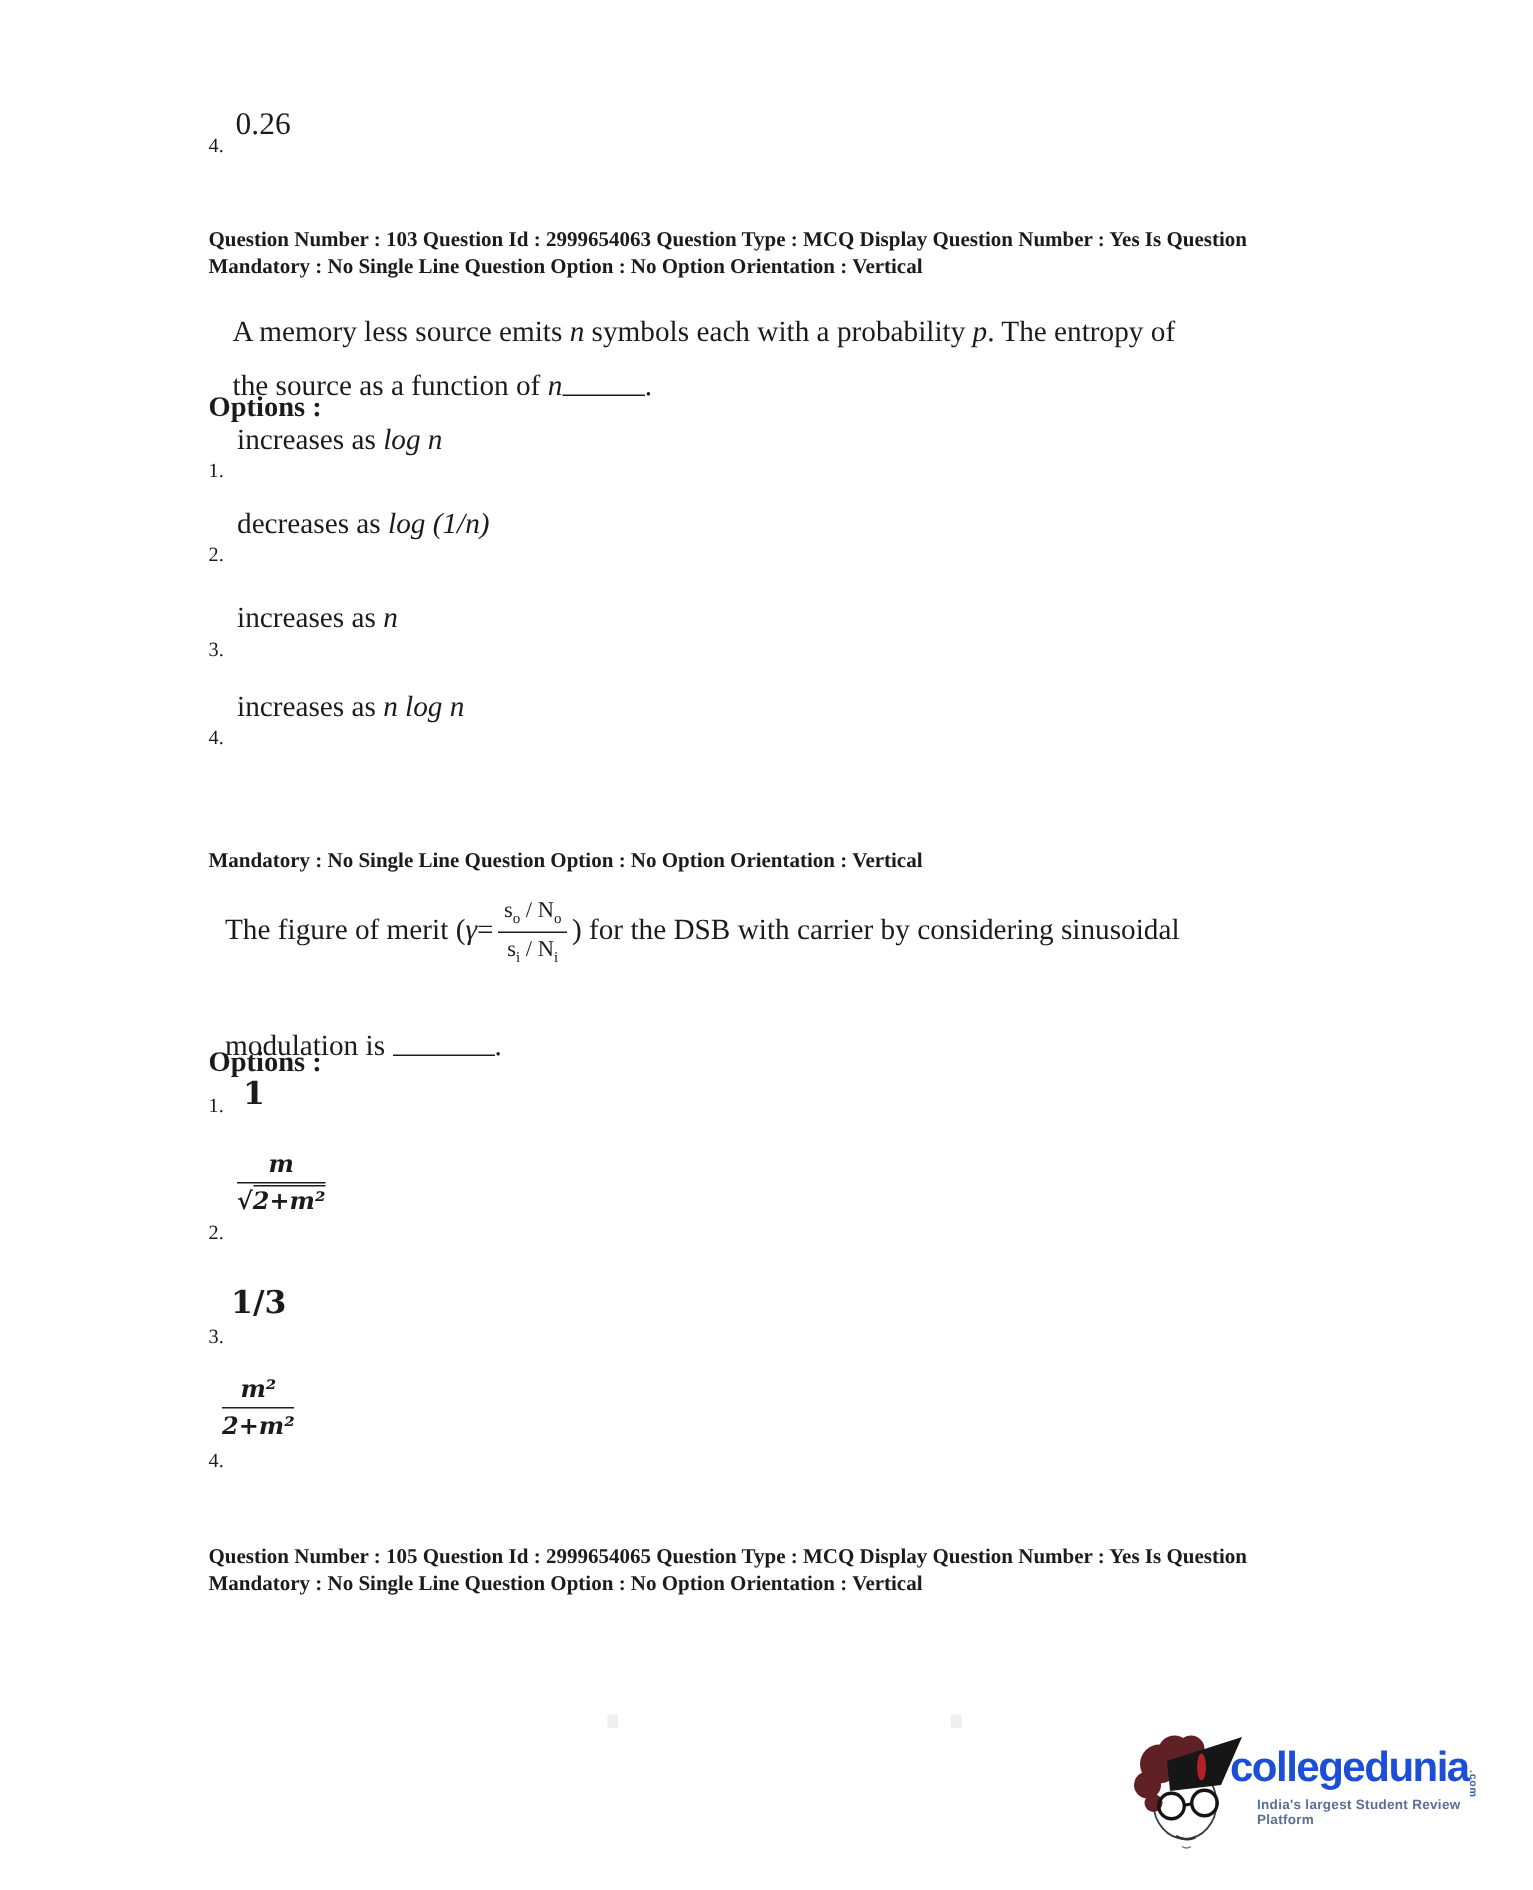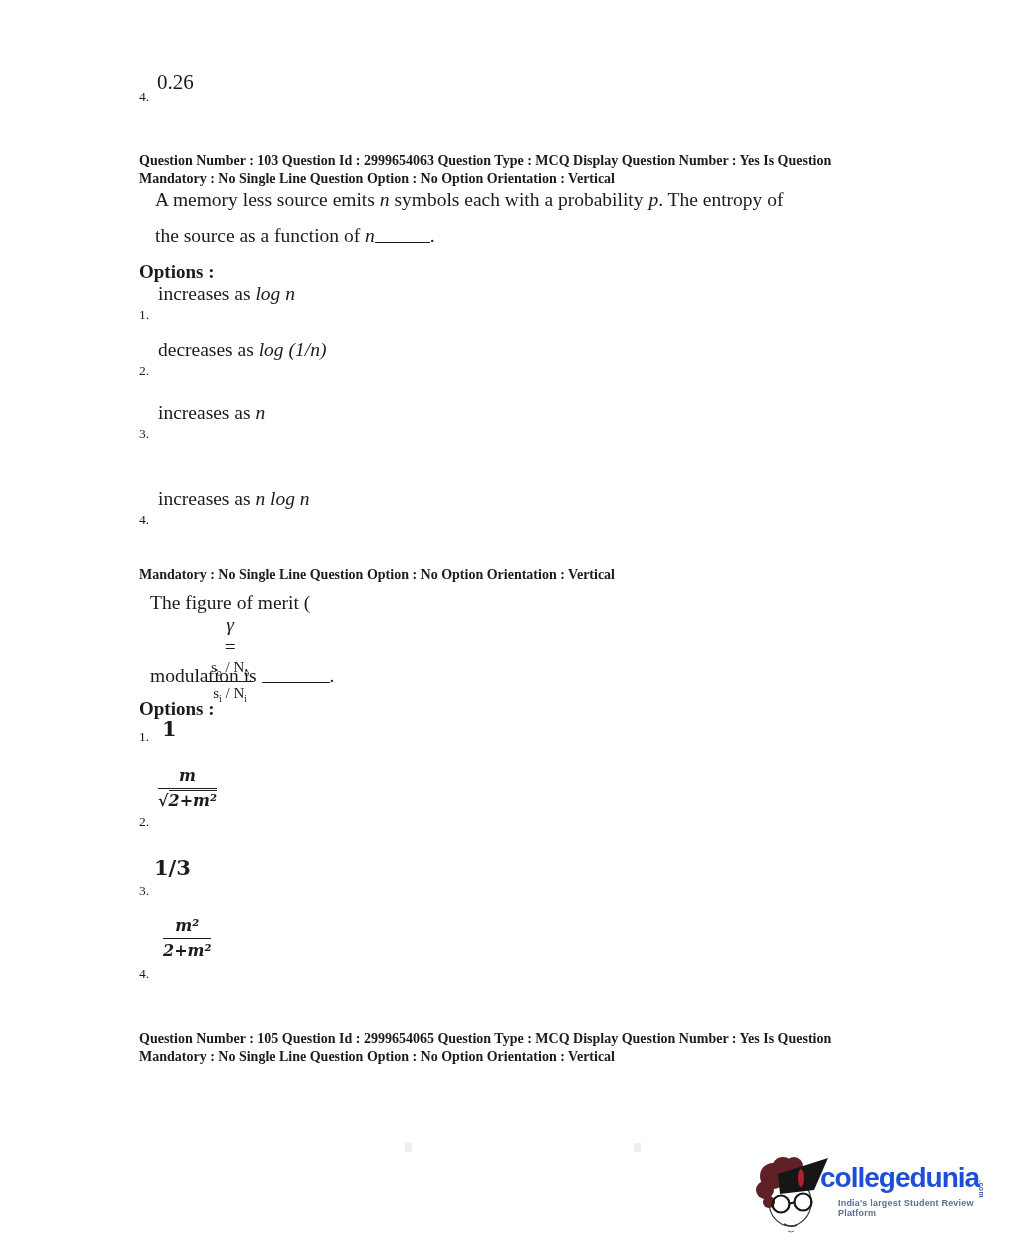--- a/index.html
+++ b/index.html
@@ -1,38 +1,38 @@
 <!DOCTYPE html>
 <html><head>
 <meta charset="utf-8">
 <style>
   html,body{margin:0;padding:0;background:#ffffff;}
   .page{position:relative;width:1022px;height:1260px;background:#fff;overflow:hidden;
         font-family:"Liberation Serif",serif;color:#1b1b1b;}
   .abs{position:absolute;}
   .meta{font-weight:bold;font-size:14px;line-height:17.5px;width:760px;letter-spacing:0;}
-  .stem{font-size:19.5px;}
+  .stem{font-size:19.5px;margin-top:22px;}
   .opt-head{font-weight:bold;font-size:19px;}
   .opt-text{font-size:19.5px;}
   .opt-num{font-size:13.5px;}
   .it{font-style:italic;}
   .blank{display:inline-block;height:0;border-bottom:1.8px solid #1c1c1c;transform:translateY(1px);}
   
   .ifrac{display:inline-block;text-align:center;vertical-align:middle;font-size:15px;line-height:1.2;margin:0 3px;}
   .ifrac .num{display:block;border-bottom:1.3px solid #1c1c1c;padding:0 4px 2px;}
   .ifrac .den{display:block;padding-top:2px;}
   .ifrac sub{font-size:10px;}
   
   .bfrac{display:inline-block;text-align:center;font-family:"DejaVu Serif",serif;
          font-size:16px;font-weight:600;line-height:1.25;}
   .bfrac .num{display:block;border-bottom:1.5px solid #1c1c1c;padding:0 6px 2px;}
   .bfrac .den{display:block;padding-top:2px;white-space:nowrap;}
   .radexpr{border-top:1.5px solid #1c1c1c;padding-top:0;}
   .bigopt{font-family:"DejaVu Serif",serif;font-size:21px;font-weight:600;}
-  .stemline{display:flex;align-items:center;height:58px;font-size:19.5px;white-space:nowrap;flex-direction:column;}
+  .stemline{display:flex;align-items:center;height:58px;font-size:19.5px;white-space:nowrap;}
   
   .brand{font-family:"Liberation Sans",sans-serif;font-weight:bold;font-size:28px;
          letter-spacing:-1px;color:#3c5ca8;}
   .brand-com{position:absolute;font-family:"Liberation Sans",sans-serif;font-weight:bold;
              font-size:7px;color:#3c5ca8;writing-mode:vertical-rl;letter-spacing:.5px;}
   .tagline{font-family:"Liberation Sans",sans-serif;font-weight:bold;font-size:9px;
            letter-spacing:.2px;color:#5c6e95;}
   .smudge{width:7px;height:9px;background:#9aa0a6;opacity:.18;}
 </style>
 </head>
@@ -62,58 +62,59 @@
     <span class="opt-num">1.</span>
   </div>
   <div class="abs" style="left:139px;top:339px;">
     <span class="opt-text" style="margin-left:19px;"><span>decreases as </span><span class="it">log (1/n)</span></span><br>
     <span class="opt-num">2.</span>
   </div>
   <div class="abs" style="left:139px;top:402px;">
     <span class="opt-text" style="margin-left:19px;"><span>increases as </span><span class="it">n</span></span><br>
     <span class="opt-num">3.</span>
   </div>
-  <div class="abs" style="left:139px;top:488px;">
+  <div class="abs" style="left:139px;top:461px;">
     <span class="opt-text" style="margin-left:19px;"><span>increases as </span><span class="it">n log n</span></span><br>
     <span class="opt-num">4.</span>
   </div>
 
   <div class="abs meta" style="left:139px;top:548px;">
     <br>
     <span>Mandatory : No Single Line Question Option : No Option Orientation : Vertical</span>
   </div>
 
   <div class="abs stemline" style="left:150px;top:592px;">
     <span>The figure of merit ( </span>
       <span class="it">γ</span>
       <span> = </span>
       <span class="ifrac">
         <span class="num"><span>s</span><sub>o</sub><span> / N</span><sub>o</sub></span>
         <span class="den"><span>s</span><sub>i</sub><span> / N</span><sub>i</sub></span>
       </span>
+      <span> ) for the DSB with carrier by considering sinusoidal</span>
   </div>
   <div class="abs stem" style="left:150px;top:665px;">
     <span>modulation is </span><span class="blank" style="width:68px;"></span><span>.</span>
   </div>
 
   <div class="abs opt-head" style="left:139px;top:698px;">Options :</div>
 
   <div class="abs bigopt" style="left:162px;top:716px;">1</div>
   <div class="abs opt-num" style="left:139px;top:729px;">1.</div>
 
   <div class="abs bfrac" style="left:158px;top:766px;">
     <span class="num it">m</span>
     <span class="den"><span>√</span><span class="radexpr it">2+m²</span></span>
   </div>
   <div class="abs opt-num" style="left:139px;top:814px;">2.</div>
 
   <div class="abs bigopt" style="left:154px;top:855px;">1/3</div>
   <div class="abs opt-num" style="left:139px;top:883px;">3.</div>
 
-  <div class="abs bfrac" style="left:163px;top:916px;">
+  <div class="abs bfrac" style="left:148px;top:916px;">
     <span class="num it">m²</span>
     <span class="den it">2+m²</span>
   </div>
   <div class="abs opt-num" style="left:139px;top:966px;">4.</div>
 
   <div class="abs meta" style="left:139px;top:1030px;">
     <span>Question Number : 105 Question Id : 2999654065 Question Type : MCQ Display Question Number : Yes Is Question</span><br>
     <span>Mandatory : No Single Line Question Option : No Option Orientation : Vertical</span>
   </div>
 

